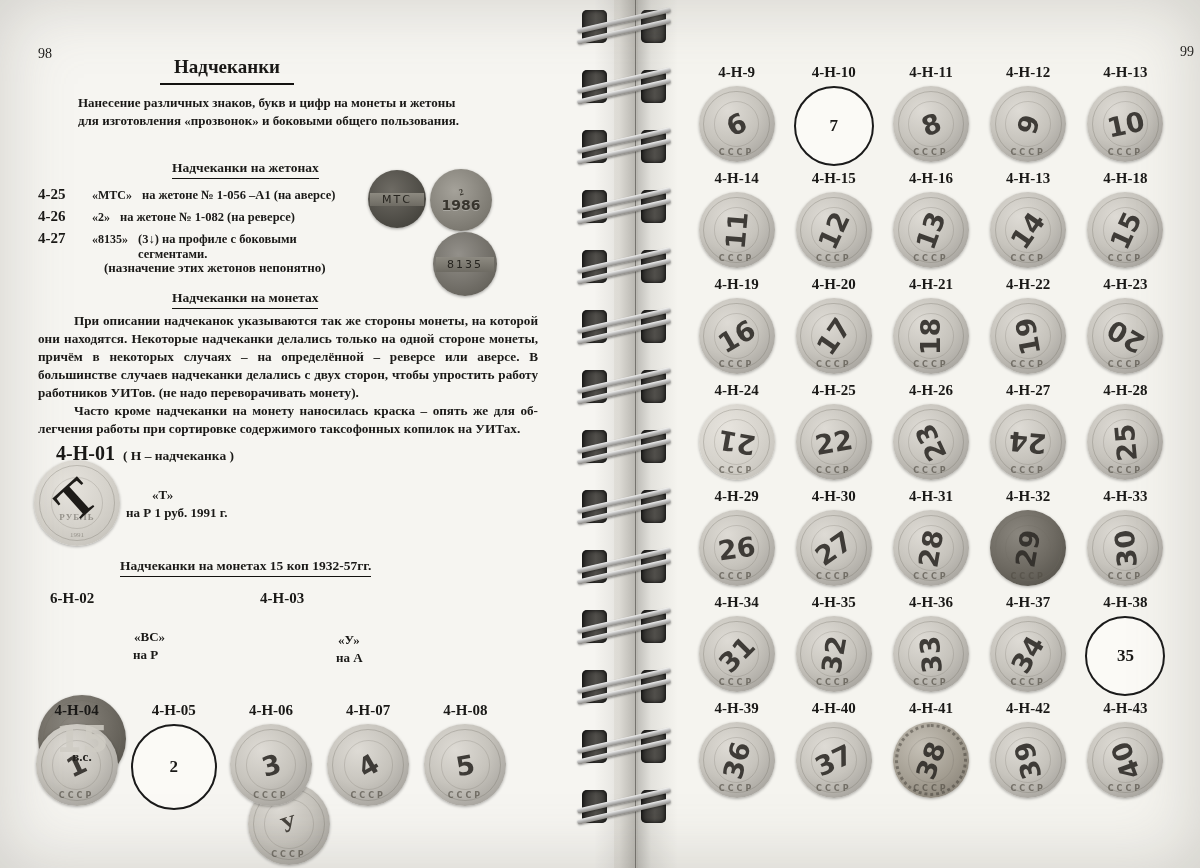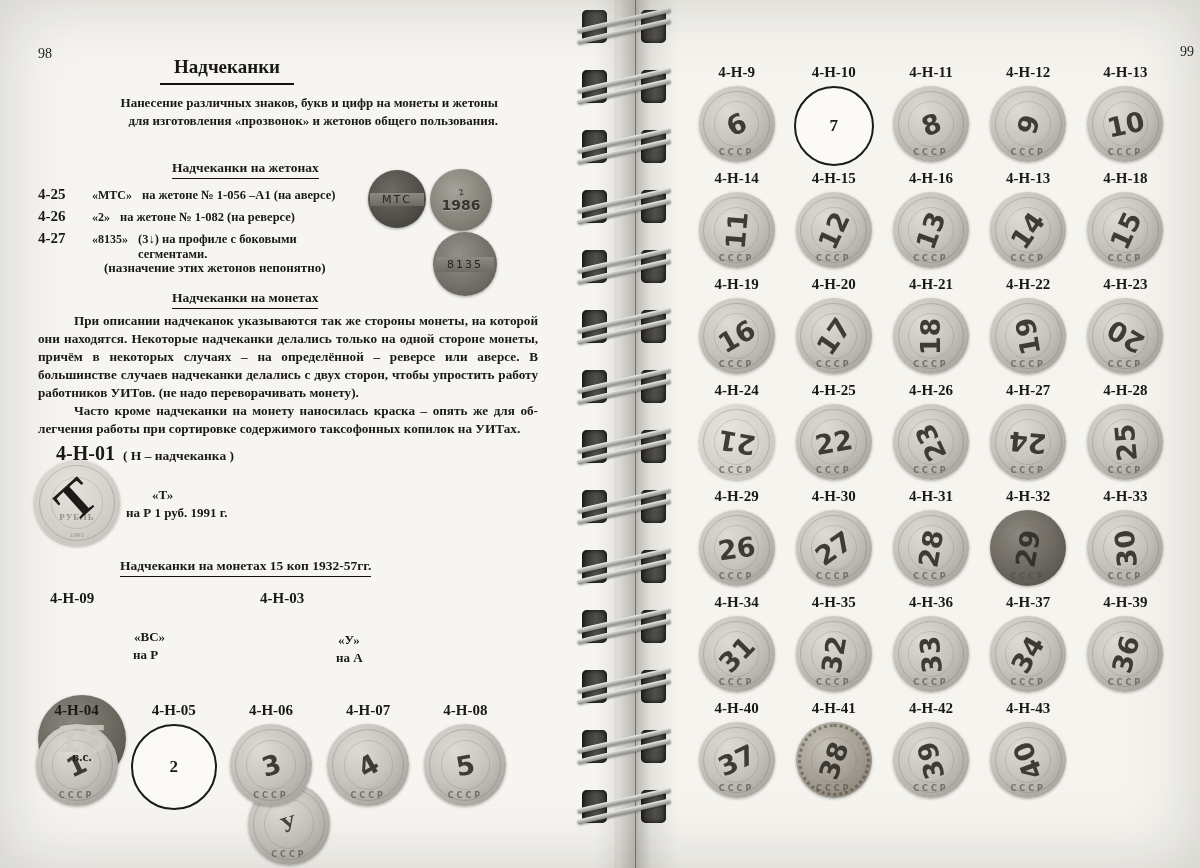--- a/index.html
+++ b/index.html
@@ -188,23 +188,23 @@
     <div class="coil" style="top: 790px;">
       <div class="hole l"></div>
       <div class="hole r"></div>
       <div class="wire w1"></div>
       <div class="wire w2"></div>
     </div>
   </div>
 
 <div class="abs page-num" style="left:38px;top:46px;">98</div>
 <div class="abs main-title" style="left:160px;top:56px;">Надчеканки</div>
-<div class="abs intro" style="left:78px;top:94px;width:420px;text-align:right;">
+<div class="abs intro" style="left:78px;top:94px;width:420px;">
   <div>Нанесение различных знаков, букв и цифр на монеты и жетоны</div>
-  <div>для изготовления «прозвонок» и жетонов общего пользования.</div>
+  <div>для изготовления «прозвонок» и боковыми общего пользования.</div>
 </div>
 
 <div class="abs sec-head" style="left:172px;top:160px;">Надчеканки на жетонах</div>
 
 <div class="abs" style="left:38px;top:186px;width:330px;">
   <div class="item-row">
     <span class="item-id">4-25</span>
     <span class="item-mark">«МТС»</span>
     <span class="item-desc">на жетоне № 1-056 –А1   (на аверсе)</span>
   </div>
@@ -250,21 +250,21 @@
   <span class="wreath"></span>
   <span class="tmark">Т</span>
   <span class="rub">РУБЛЬ</span>
   <span class="yr">1991</span>
 </div>
 <div class="abs cap" style="left:152px;top:487px;">«Т»</div>
 <div class="abs cap" style="left:126px;top:505px;">на Р  1 руб. 1991 г.</div>
 
 <div class="abs sec-head" style="left:120px;top:558px;">Надчеканки на монетах 15 коп 1932-57гг.</div>
 
-<div class="abs coin-label" style="left:50px;top:590px;">4-Н-09</div>
+<div class="abs coin-label" style="left:50px;top:590px;">6-Н-02</div>
 <div class="coin dark abs" id="coin-4n02">
   <span class="wreath"></span>
   <span class="big15">15</span>
   <span class="vs">в.с.</span>
   <span class="yr">1956</span>
 </div>
 <div class="abs cap" style="left:134px;top:629px;">«ВС»</div>
 <div class="abs cap" style="left:133px;top:647px;">на Р</div>
 
 <div class="abs coin-label" style="left:260px;top:590px;">4-Н-03</div>
@@ -543,20 +543,26 @@
     </div>
     <div class="coin-cell">
       <div class="coin-label">4-Н-37</div>
       <div class="coin" style="height: 76px; width: 76px;">
         <span class="wreath"></span>
         <span class="coin-num" style="transform: rotate(-60deg);">34</span>
         <span class="cccp">СССР</span>
       </div>
     </div>
     <div class="coin-cell">
+      <div class="coin-label">4-Н-38</div>
+      <div class="coin circle" style="height: 76px; width: 76px;">
+        <span class="circle-num">35</span>
+      </div>
+    </div>
+    <div class="coin-cell">
       <div class="coin-label">4-Н-39</div>
       <div class="coin" style="height: 76px; width: 76px;">
         <span class="wreath"></span>
         <span class="coin-num" style="transform: rotate(-75deg);">36</span>
         <span class="cccp">СССР</span>
       </div>
     </div>
     <div class="coin-cell">
       <div class="coin-label">4-Н-40</div>
       <div class="coin" style="height: 76px; width: 76px;">

